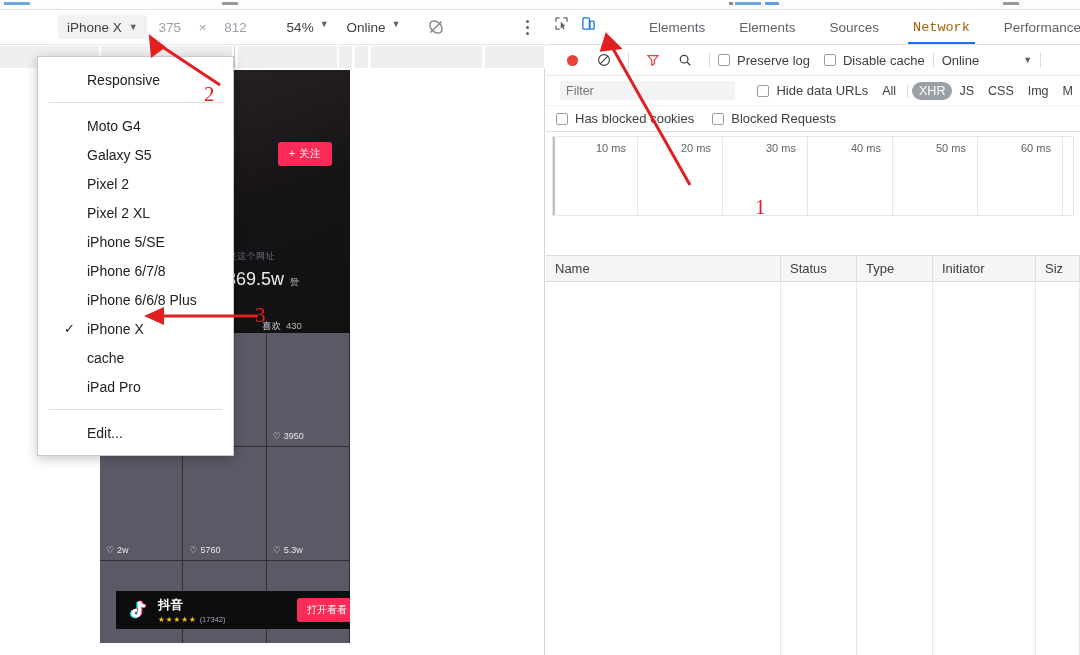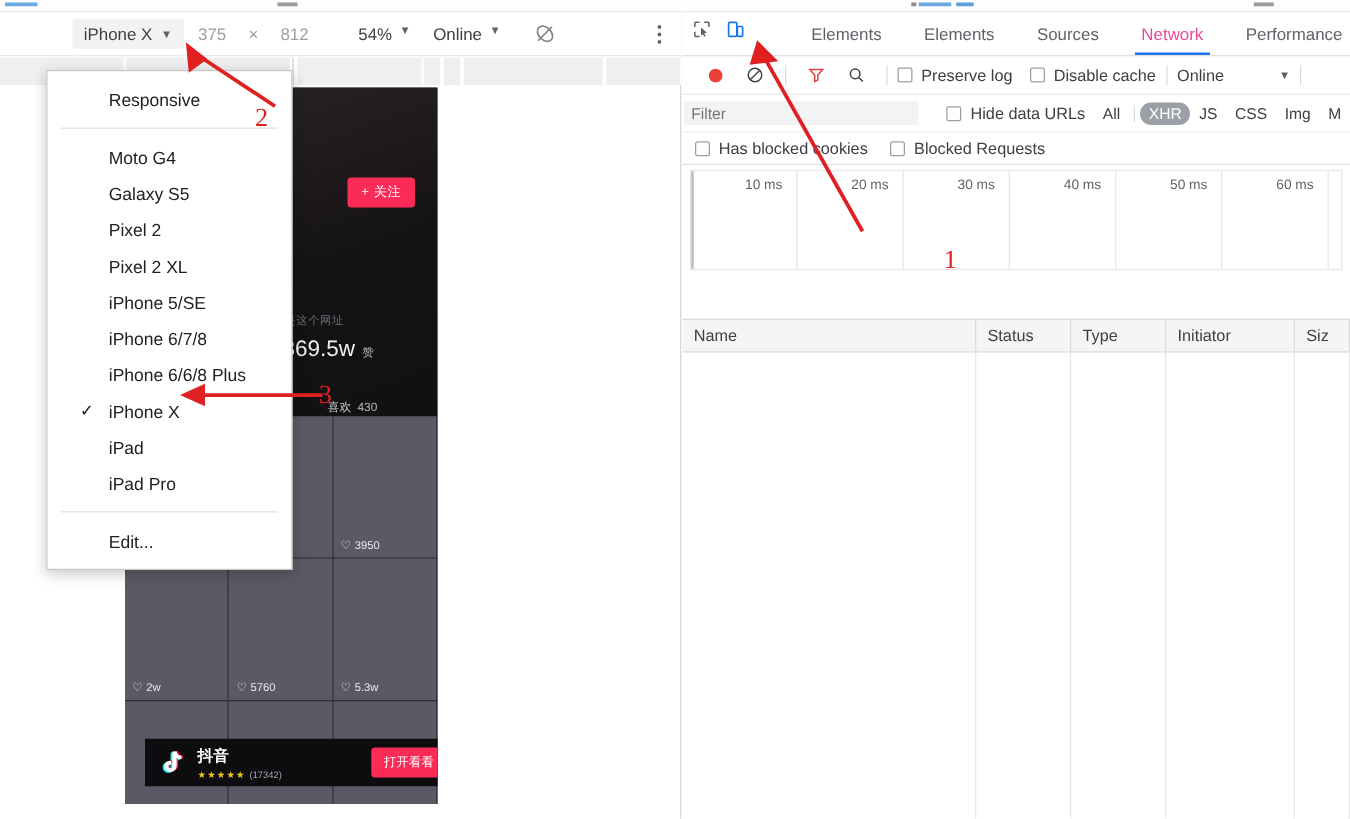--- a/index.html
+++ b/index.html
@@ -131,40 +131,40 @@
   .dev-tabbar {
     height:35px; display:flex; 
     border-bottom:1px solid #e0e0e0; padding-left:8px; gap:12px;
   }
   .dev-icon-btn { width:30px; height:26px; display:flex; align-items:center; justify-content:center; }
   .tabbar-sep { width:1px; height:18px; background:#dadada; margin:0 9px; }
   .dev-tab {
     font-size:13.5px; color:#5f6368; padding:0 11px;
     height:34px; display:flex; align-items:center; position:relative; white-space:nowrap;
   }
-  .dev-tab.active { color:#ec4899; }
+  .dev-tab.active { color:#a16207;font-family:Liberation Mono, monospace; }
   .dev-tab.active::after {
     content:""; position:absolute; left:6px; right:6px; bottom:0; height:2px; background:#1a73e8;
   }
 
   .net-toolbar {
     height:31px; display:flex; align-items:center; gap:0;
     border-bottom:1px solid #e8e8e8; padding-left:10px;
   }
   .rec-dot { width:11px; height:11px; border-radius:50%; background:#e8413a; }
   .tb-btn { width:32px; height:26px; display:flex; align-items:center; justify-content:center; }
   .tb-sep { width:1px; height:16px; background:#dcdcdc; margin:0 8px; }
   .cbx {
     width:12px; height:12px; border:1px solid #9e9e9e; border-radius:2px;
     background:#fff; flex:0 0 auto;
   }
   .cbx-label { display:flex; align-items:center; gap:7px; font-size:13px; color:#3c4043; white-space:nowrap; }
 
   .filter-row {
-    height:30px; display:flex; align-items:center; padding-left:1px; gap:0;
+    height:30px; display:flex; align-items:center; padding-left:14px; gap:0;
     border-bottom:1px solid #f0f0f0;
   }
   .filter-input {
     width:200px; height:19px; background:#f1f3f4; border:none;
     border-radius:2px; font-size:12.5px; color:#80868b; padding:0 6px;
     font-family:"Liberation Sans", sans-serif;
   }
   .ftype { font-size:12.5px; color:#3c4043; padding:2px 7px; border-radius:9px; white-space:nowrap; }
   .ftype.on { background:#9aa0a6; color:#fff; }
 
@@ -366,21 +366,21 @@
         <span>iPhone 6/7/8</span>
       </div>
       <div class="menu-item">
         <span>iPhone 6/6/8 Plus</span>
       </div>
       <div class="menu-item">
         <span class="tick">✓</span>
         <span>iPhone X</span>
       </div>
       <div class="menu-item">
-        <span>iPad</span>
+        <span>cache</span>
       </div>
       <div class="menu-item">
         <span>iPad Pro</span>
       </div>
 
       <div class="menu-sep"></div>
       <div class="menu-item">
         <span>Edit...</span>
       </div>
     </div>

